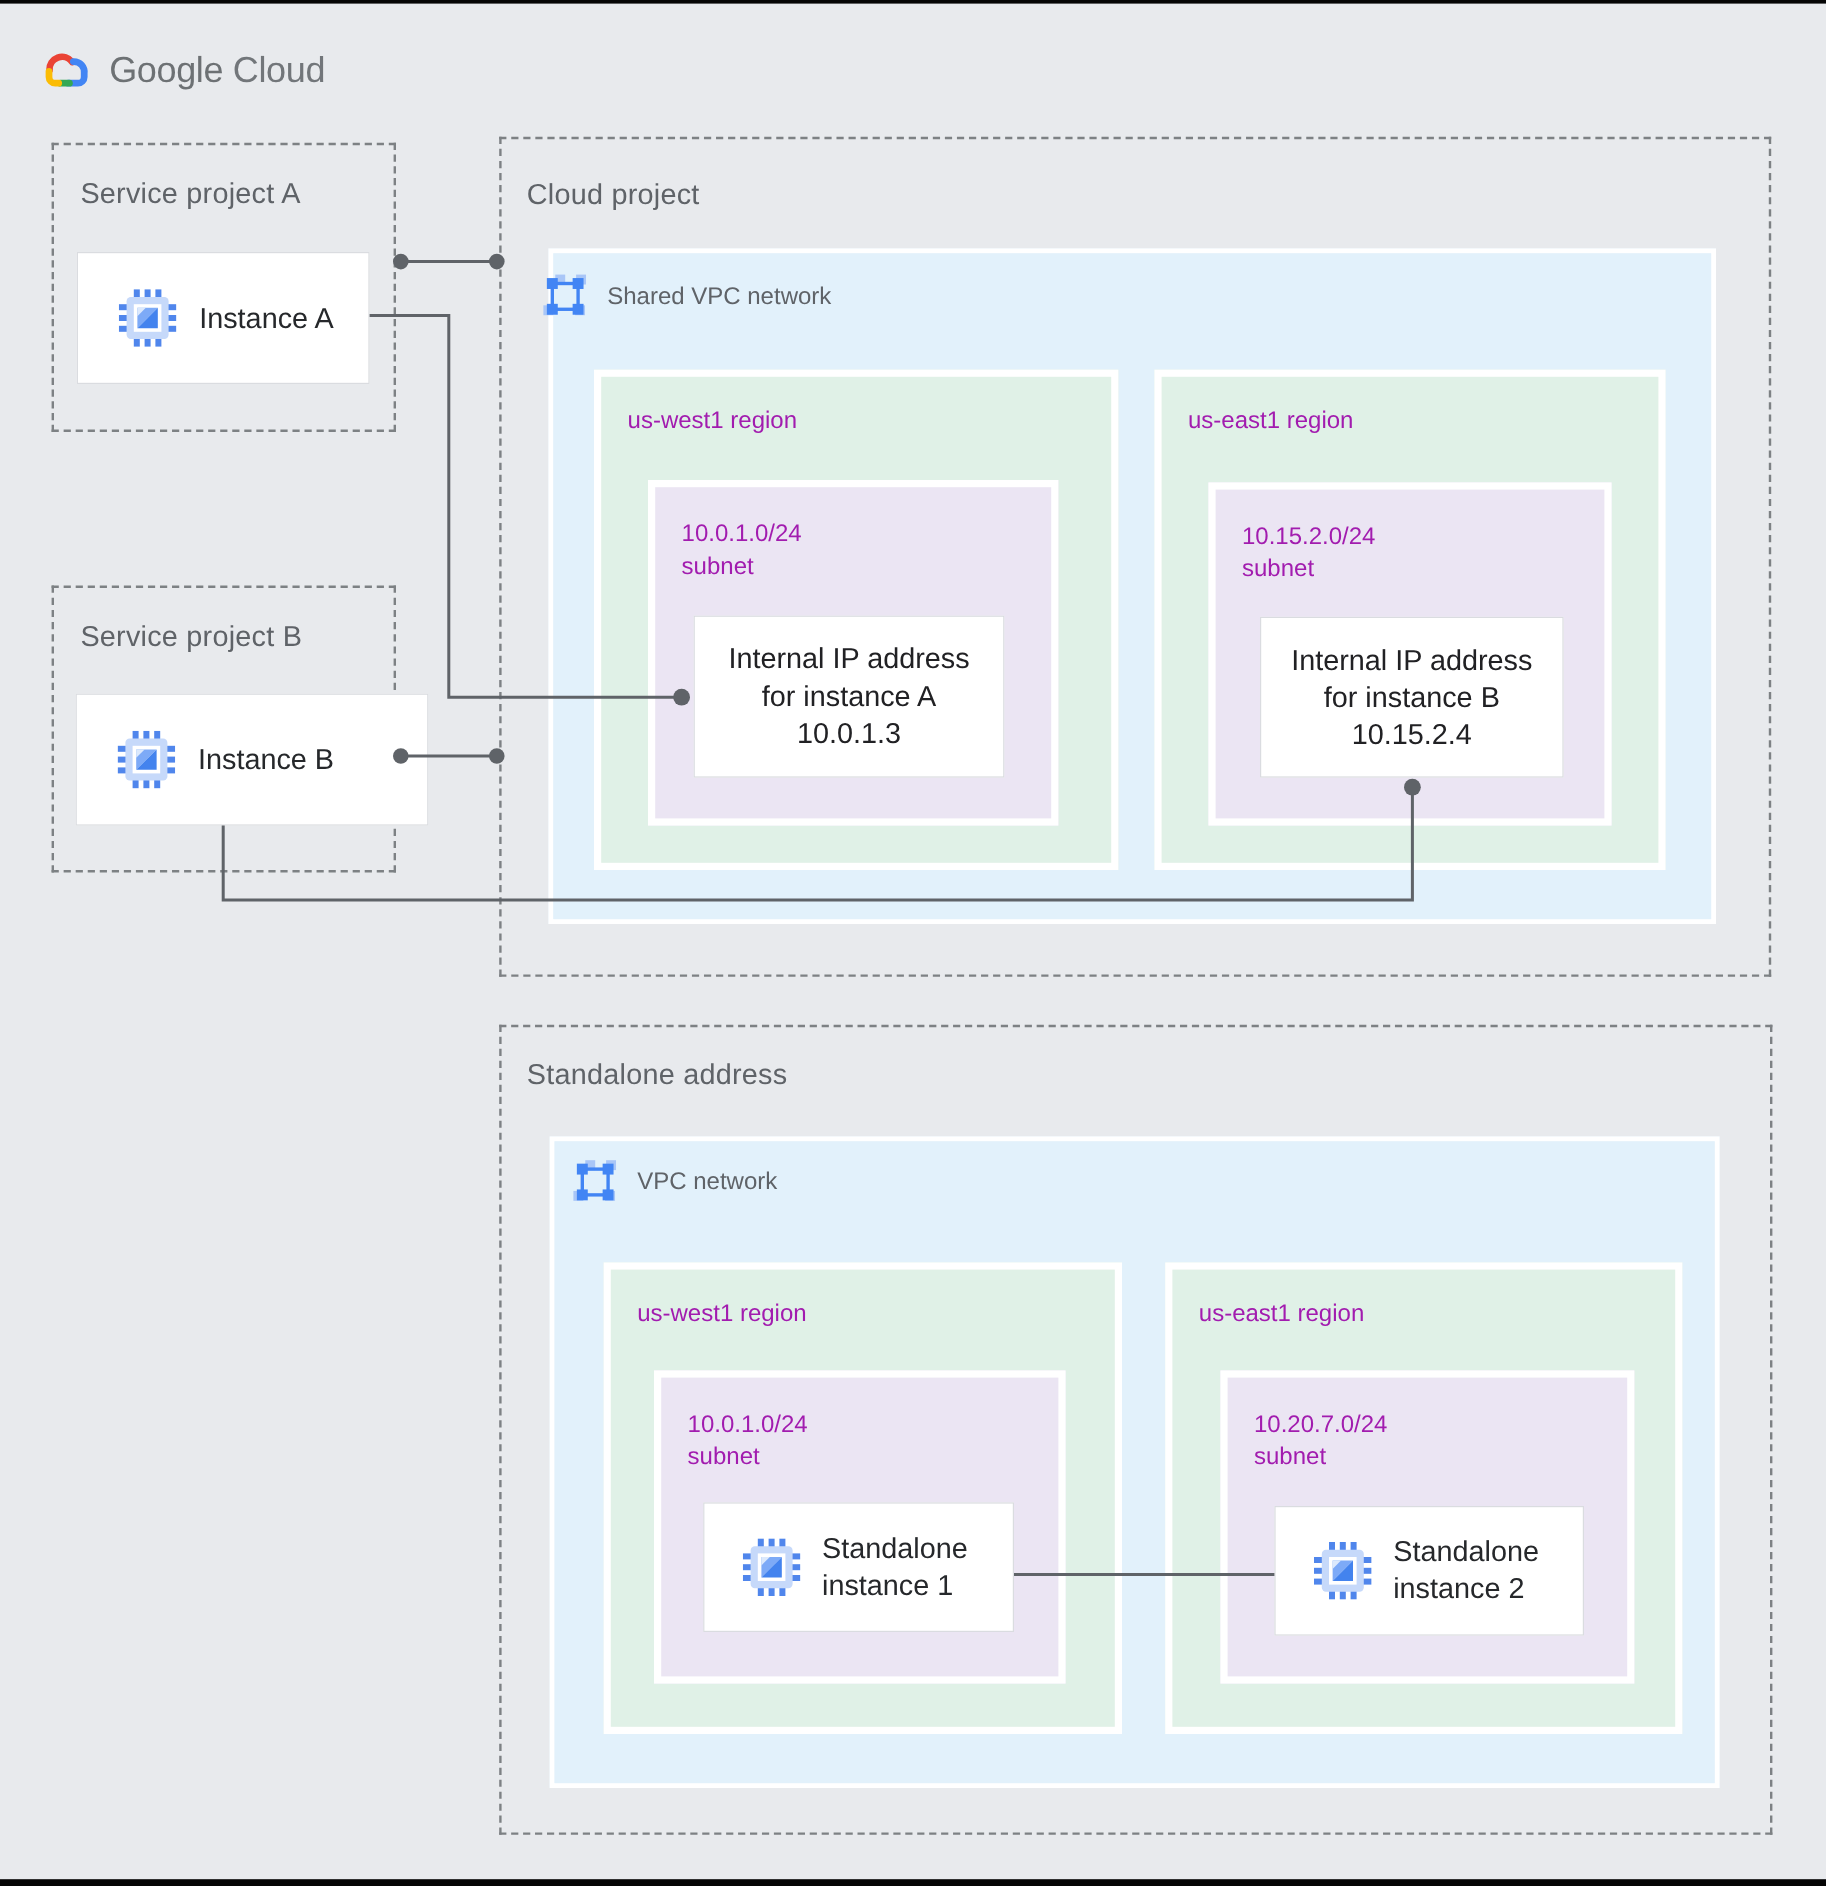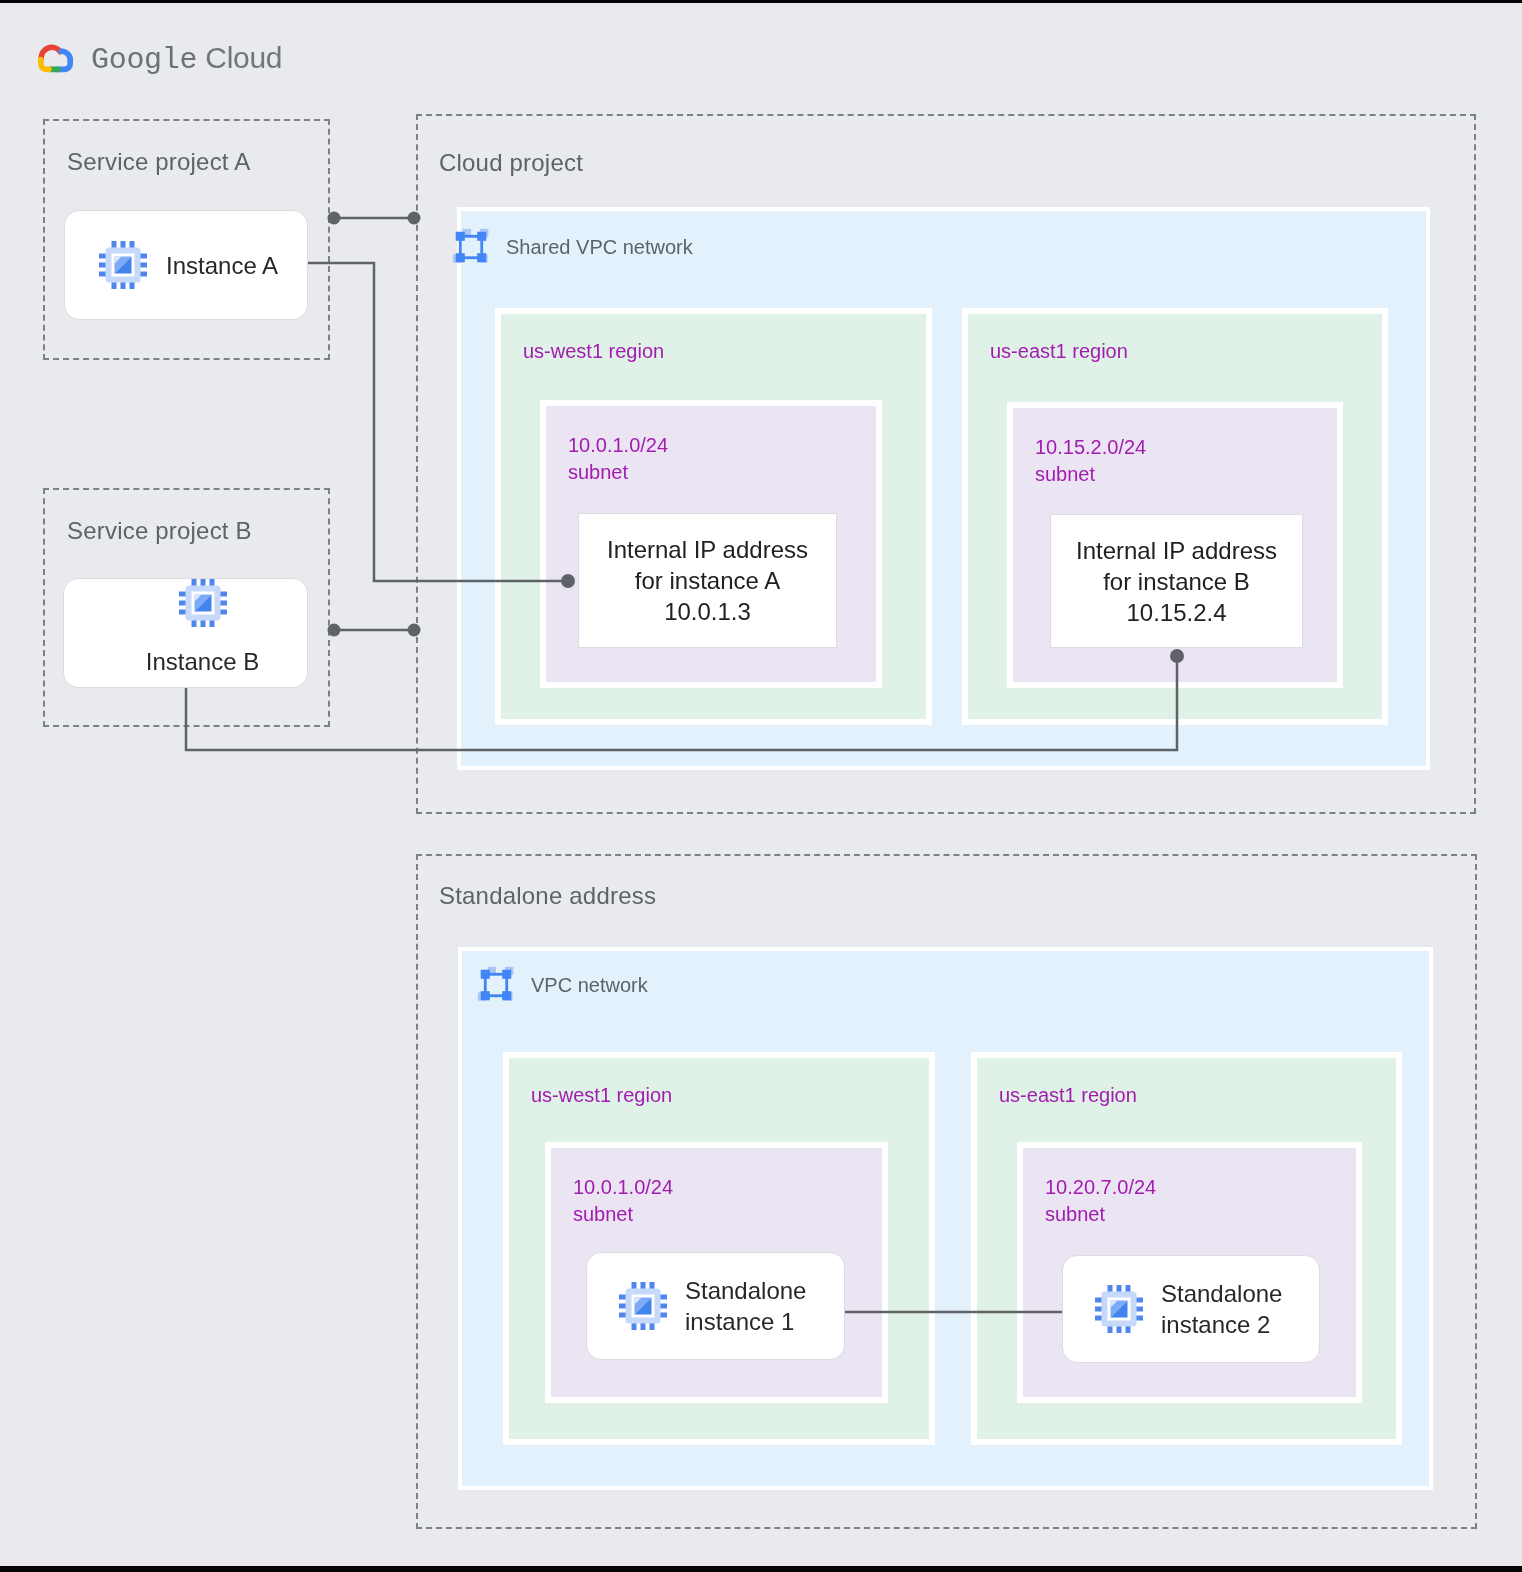--- a/index.html
+++ b/index.html
@@ -32,33 +32,33 @@
     font-size:20px;color:#a21caf;line-height:27px;white-space:nowrap;
   }
   .net-header{
     position:absolute;display:flex;align-items:center;gap:16px;
   }
   .net-header .net-label{font-size:20px;color:#5f6368;white-space:nowrap;}
   .card{
     position:absolute;box-sizing:border-box;
     background:#ffffff;border:1px solid #dadce0;
   }
-  .instance-card{display:flex;align-items:center;padding-left:34px;gap:19px;border-radius:15px;}
+  .instance-card{display:flex;align-items:center;padding-left:34px;gap:19px;}
   .instance-label{
     font-size:24px;color:#26282b;line-height:31px;white-space:nowrap;
   }
   .ip-card{
     display:flex;flex-direction:column;align-items:center;justify-content:center;
   }
   .ip-line{font-size:24px;color:#212124;line-height:31px;white-space:nowrap;}
   .brand{
     position:absolute;left:32px;top:40px;display:flex;align-items:center;gap:12px;
   }
   .brand-text{font-size:30px;color:#72767a;letter-spacing:-0.3px;white-space:nowrap;}
-  .brand-text .g{font-weight:500;color:#6d7174;font-family:Liberation Mono, monospace;}
+  .brand-text .g{font-weight:500;color:#6d7174;}
   .brand-text .c{font-weight:400;}
   #connector-layer{position:absolute;left:0;top:0;z-index:6;pointer-events:none;}
   .icon{flex:0 0 auto;display:block;}
 </style>
 </head>
 <body>
 
 <svg width="0" height="0" style="position:absolute">
   <defs>
     <g id="chip-icon">
@@ -124,21 +124,21 @@
   <div class="card instance-card" style="left:64px;top:210px;width:244px;height:110px;">
     <svg class="icon" width="48" height="48" viewBox="0 0 48 48">
         <use href="#chip-icon"></use>
       </svg>
     <div class="instance-label">Instance A</div>
   </div>
 
   <div class="dashed-box" style="left:43px;top:488px;width:287px;height:239px;">
     <div class="proj-label" style="left:22px;top:27px;">Service project B</div>
   </div>
-  <div class="card instance-card" style="left:63px;top:578px;width:245px;height:110px;flex-direction:column;">
+  <div class="card instance-card" style="left:63px;top:578px;width:294px;height:110px;">
     <svg class="icon" width="48" height="48" viewBox="0 0 48 48">
         <use href="#chip-icon"></use>
       </svg>
     <div class="instance-label">Instance B</div>
   </div>
 
   <div class="dashed-box" style="left:416px;top:114px;width:1060px;height:700px;">
     <div class="proj-label" style="left:21px;top:33px;">Cloud project</div>
   </div>
   <div class="tint-box vpc-box" style="left:457px;top:207px;width:973px;height:563px;"></div>

